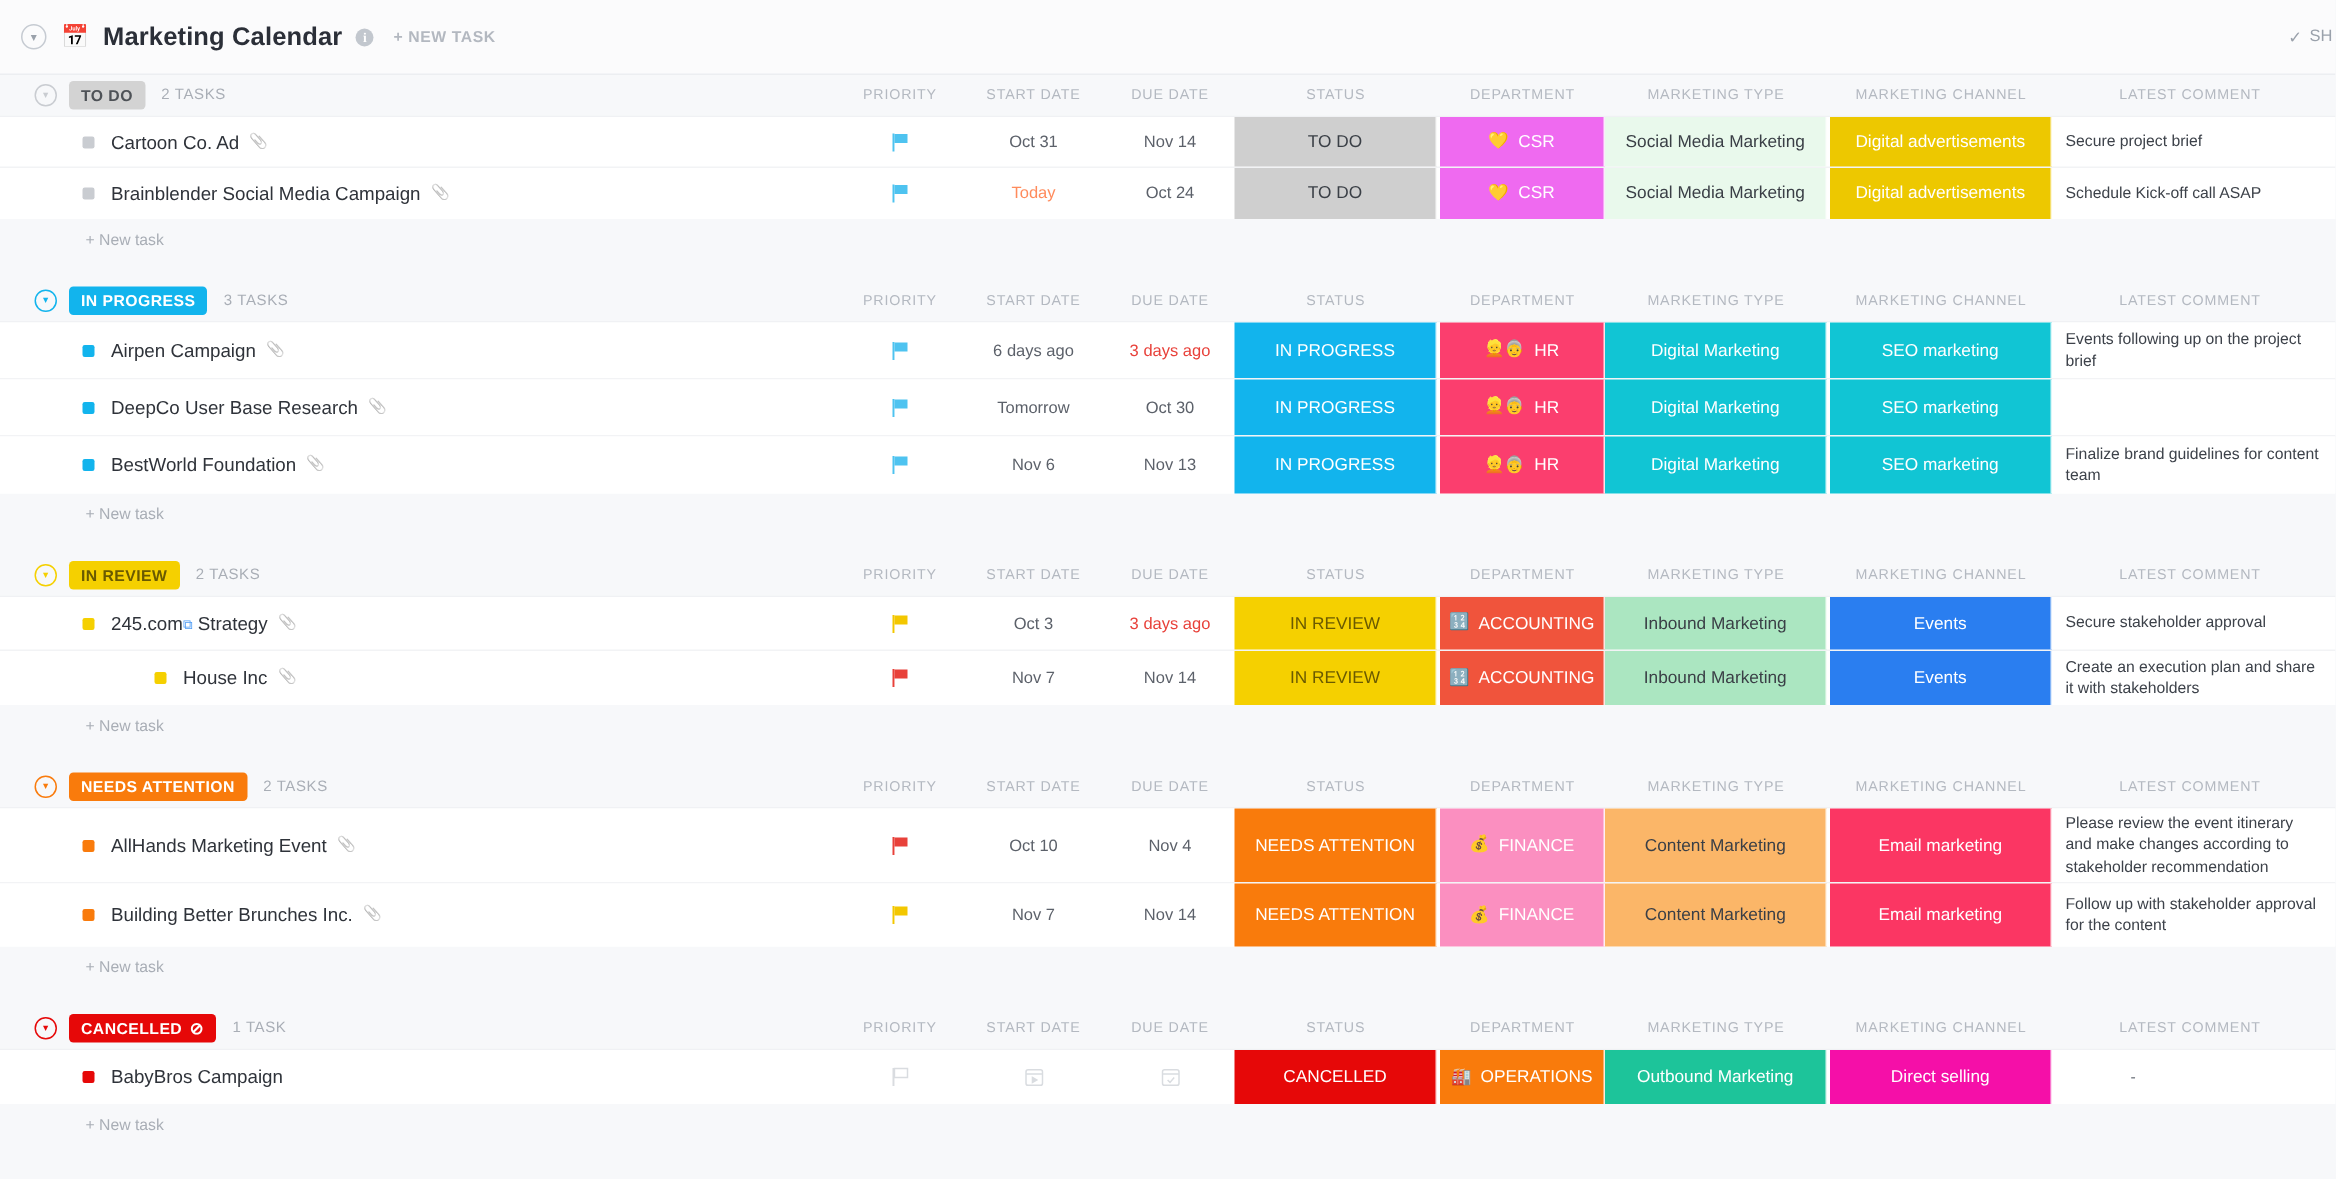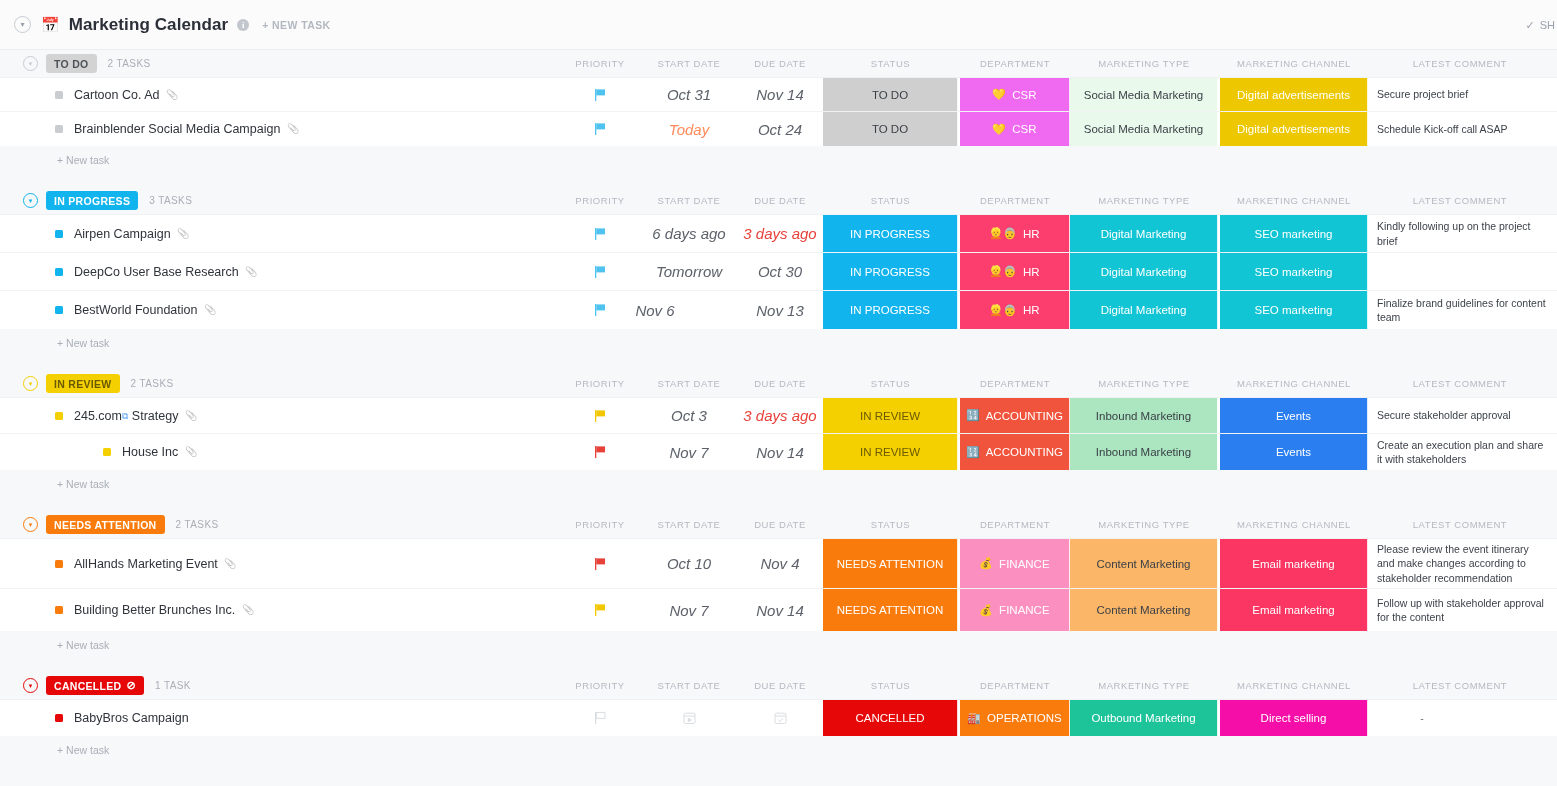--- a/index.html
+++ b/index.html
@@ -116,21 +116,21 @@
     white-space: nowrap;
   }
   .ext-ico {
     display: inline-block; color: #4e9cf5; font-size: 9px;
     vertical-align: 1px;
   }
   .clip {
     margin-left: 7px; color: #b9bec6; font-size: 11px; line-height: 1;
     transform: rotate(0deg);
   }
-  .date { font-size: 15px; color: #5c6views; font-style: italic; }
+  .date { font-size: 11px; color: #5c6views; }
   .date { color: #5c616a; }
   .date.today { color: #ff8b5c; }
   .date.overdue { color: #e8413a; }
 
   .pill {
     position: absolute; top: 0; bottom: 0;
     display: flex; align-items: center; justify-content: center;
     gap: 6px;
     font-size: 11.5px; color: #ffffff; white-space: nowrap;
     border-right: 1px solid rgba(255,255,255,.85);
@@ -307,21 +307,21 @@
               <span class="em">👱👵</span>
               <span>HR</span>
             </div>
             <div class="pill" style="left: 1070px; width: 148px; background: rgb(17, 197, 212); color: rgb(255, 255, 255);">
               <span>Digital Marketing</span>
             </div>
             <div class="pill" style="left: 1220px; width: 148px; background: rgb(17, 197, 212);">
               <span>SEO marketing</span>
             </div>
             <div class="comment" style="left: 1370px; width: 187px;">
-              <span>Kindly following up on the project brief</span>
+              <span>Events following up on the project brief</span>
             </div>
           </div>
           <div class="row" style="height: 38px;">
             <div class="task-cell">
               <span class="sq" style="background: rgb(18, 180, 237);"></span>
               <span class="task-name">DeepCo User Base Research</span>
               <span class="clip" style="font-size: 10px; filter: grayscale(1) opacity(0.55);">📎</span>
             </div>
             <div class="cell" style="left: 563px; width: 74px;">
               <svg width="13" height="14" viewBox="0 0 13 14">
@@ -354,21 +354,21 @@
               <span class="sq" style="background: rgb(18, 180, 237);"></span>
               <span class="task-name">BestWorld Foundation</span>
               <span class="clip" style="font-size: 10px; filter: grayscale(1) opacity(0.55);">📎</span>
             </div>
             <div class="cell" style="left: 563px; width: 74px;">
               <svg width="13" height="14" viewBox="0 0 13 14">
                 <rect x="1" y="1" width="1.3" height="12" fill="#4ec3f0"></rect>
                 <path d="M2.3 1.4 L11 1.4 L11 7.4 L2.3 7.4 Z" fill="#4ec3f0"></path>
               </svg>
             </div>
-            <div class="cell" style="left: 611px; width: 88px; justify-content: center;">
+            <div class="cell" style="left: 645px; width: 88px; justify-content: center;">
               <span class="date">Nov 6</span>
             </div>
             <div class="cell" style="left: 741px; width: 78px;">
               <span class="date">Nov 13</span>
             </div>
             <div class="pill" style="left: 823px; width: 135px; background: rgb(18, 180, 237); color: rgb(255, 255, 255);">
               <span>IN PROGRESS</span>
             </div>
             <div class="pill" style="left: 960px; width: 110px; background: rgb(251, 62, 110);">
               <span class="em">👱👵</span>

